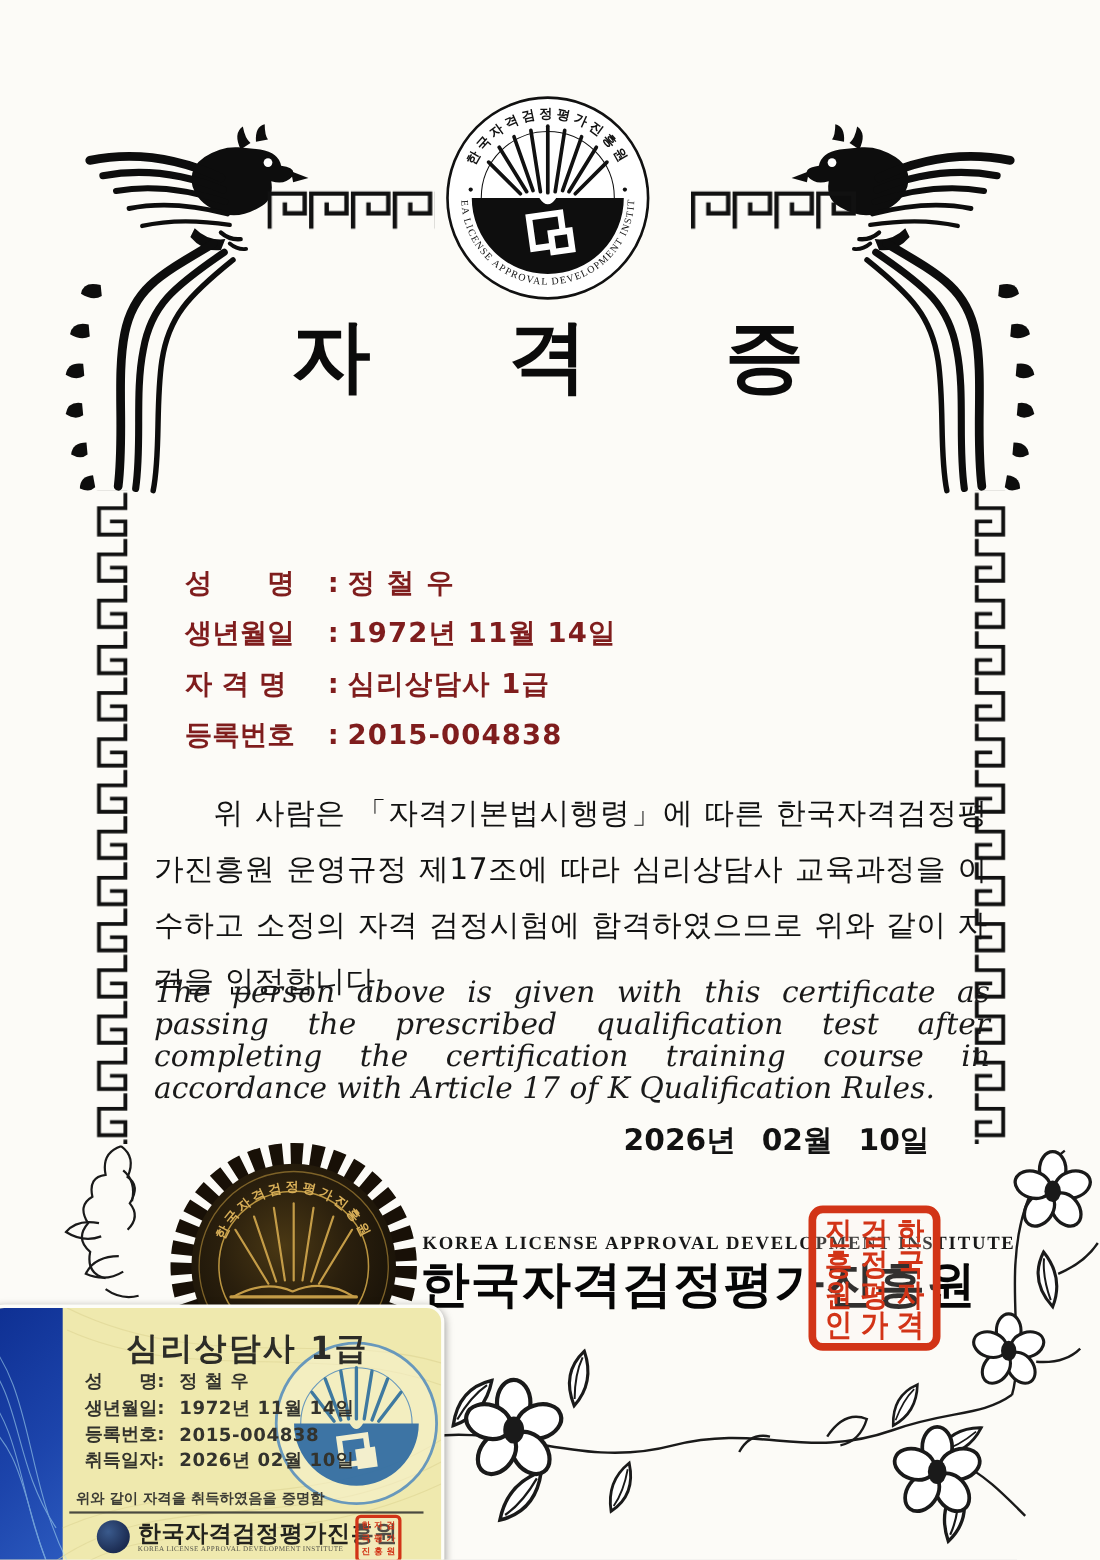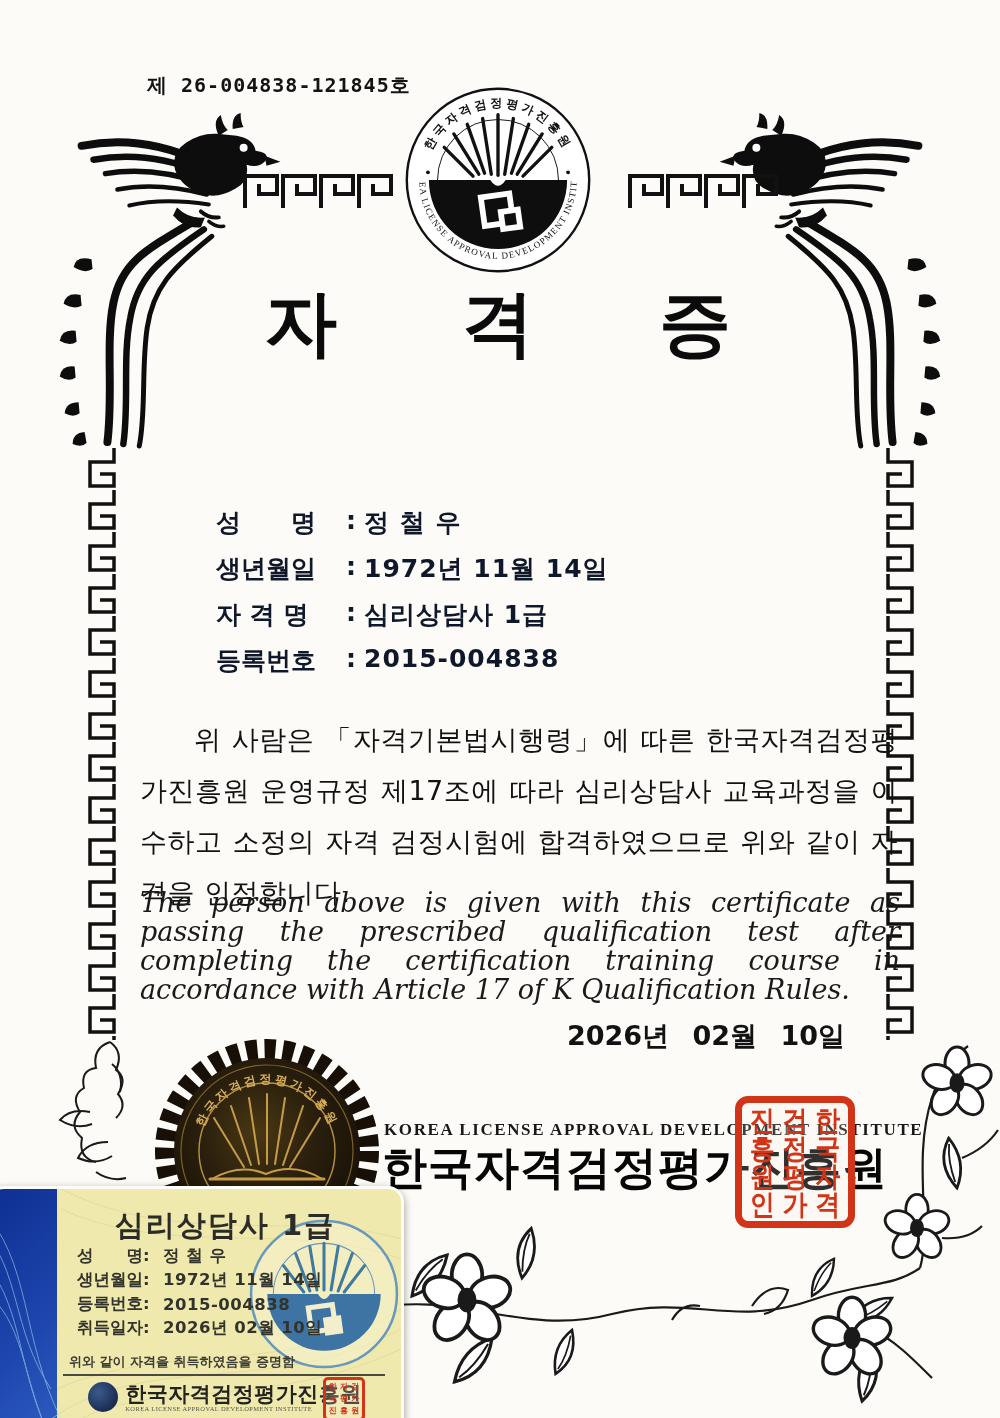--- a/index.html
+++ b/index.html
@@ -17,21 +17,21 @@
   
   .title{left:0;top:276px;width:100%;text-align:center;
     font-family:"DejaVu Serif","Liberation Serif",serif;font-weight:700;
     font-size:72px;color:#0b0b0b;word-spacing:92px;letter-spacing:4px;}
   .subtitle{left:0;top:348px;width:100%;text-align:center;
     font-family:"DejaVu Serif","Liberation Serif",serif;font-style:italic;
     font-size:35px;color:#131313;word-spacing:14px;}
 
   
   .fields{left:168px;top:506px;width:560px;}
-  .frow{display:flex;align-items:flex-start;height:46px;font-size:25px;font-weight:600;color:#0f172a;margin-left:48px;}
+  .frow{display:flex;align-items:center;height:46px;font-size:25px;font-weight:600;color:#7f1d1d;}
   .flabel{width:122px;display:inline-block;white-space:pre;}
   .fcolon{width:26px;text-align:center;}
   .fvalue{letter-spacing:1px;}
 
   
   .body-kr{left:140px;top:714px;width:758px;font-size:27px;line-height:51px;
     text-align:justify;text-indent:2em;color:#121212;font-weight:500;letter-spacing:.5px;}
   .body-en{left:140px;top:888px;width:760px;
     font-family:"DejaVu Serif","Liberation Serif",serif;font-style:italic;
     font-size:27px;line-height:29px;text-align:justify;color:#1a1a1a;}
@@ -91,21 +91,20 @@
   .card-stamp{position:absolute;right:36px;top:188px;width:42px;height:44px;
     border:3px solid #d23417;border-radius:5px;display:grid;grid-template-columns:repeat(3,1fr);
     align-items:center;justify-items:center;padding:1px;box-sizing:border-box;background:rgba(255,240,235,.2);}
   .card-stamp span{font-size:8px;font-weight:900;color:#d23417;line-height:1;}
 </style>
 </head>
 <body>
 
 <div class="page">
 
-  <div class="abs cert-no">제 26-004838-121845호</div>
 
   <svg class="abs phoenix-l" viewBox="0 0 260 340" aria-hidden="true">
     <g fill="#0d0d0d" stroke="none">
       <path d="M168,24 q-7,-15 2,-21 q2,11 7,15 z"></path>
       <path d="M182,17 q-1,-14 8,-16 q0,10 3,14 z"></path>
       <path d="M186,24 q17,3 19,15 q15,2 10,10 q-7,8 -19,4 q3,17 -11,24 q-17,10 -32,6 q-23,-7 -29,-25 q-4,-17 11,-27 q15,-10 31,-9 z"></path>
       <circle cx="193" cy="36" r="4" fill="#fff"></circle>
       <path d="M214,44 l16,6 -14,4 z"></path>
       <path d="M126,96 q12,12 28,10 l-4,10 q-16,2 -28,-12 z"></path>
       <path d="M40,148 q-16,-4 -18,8 q11,7 19,2 z"></path>

